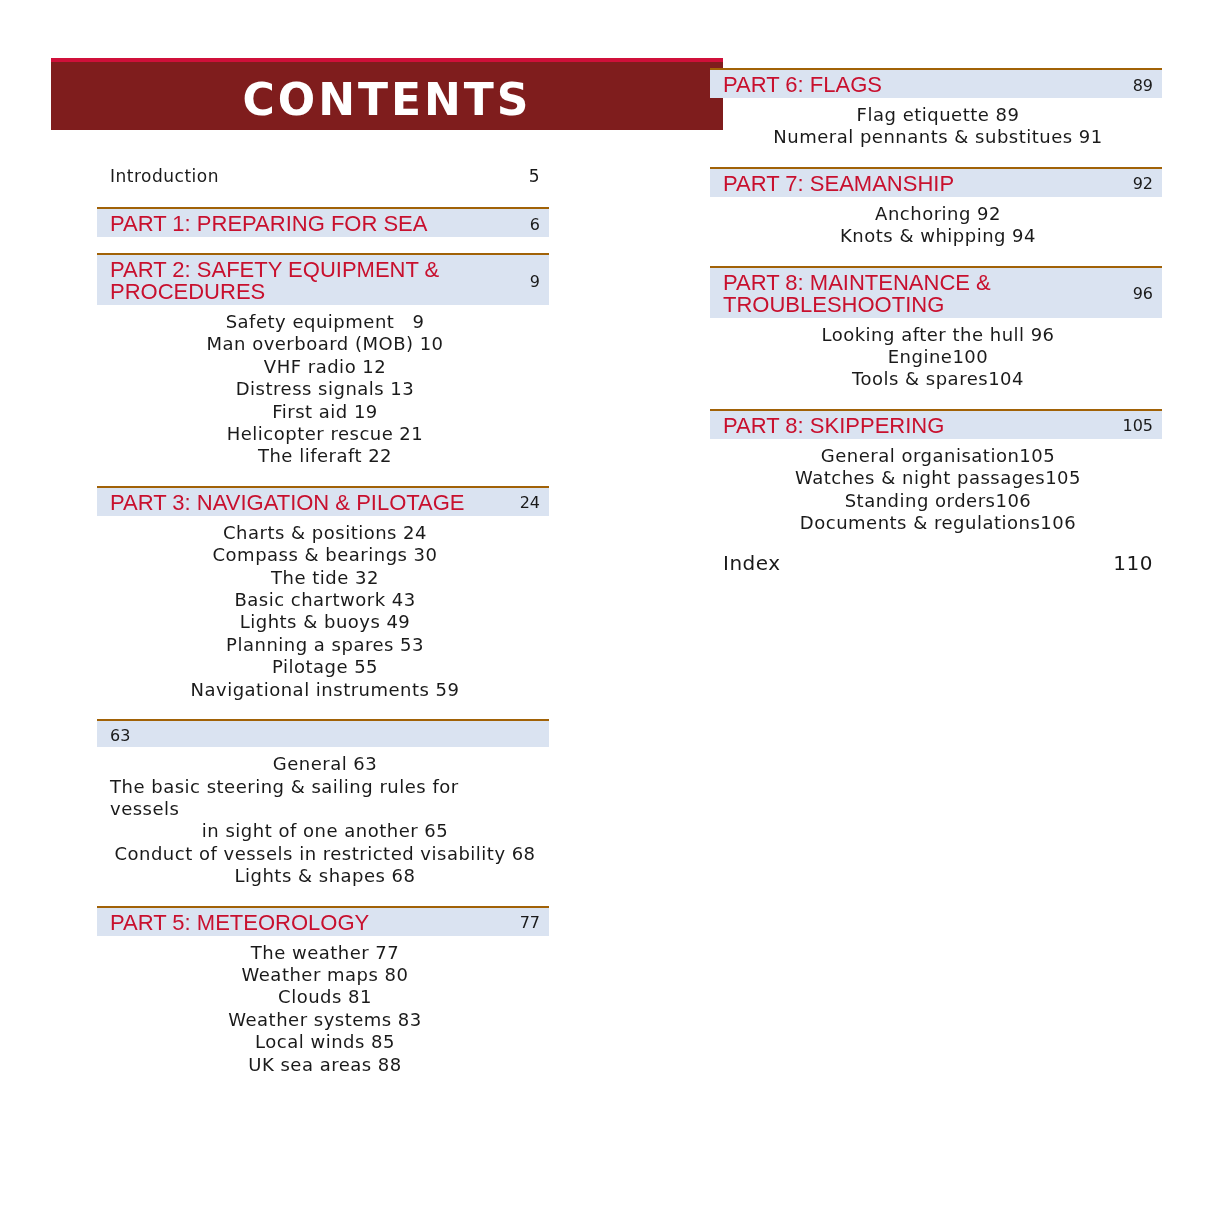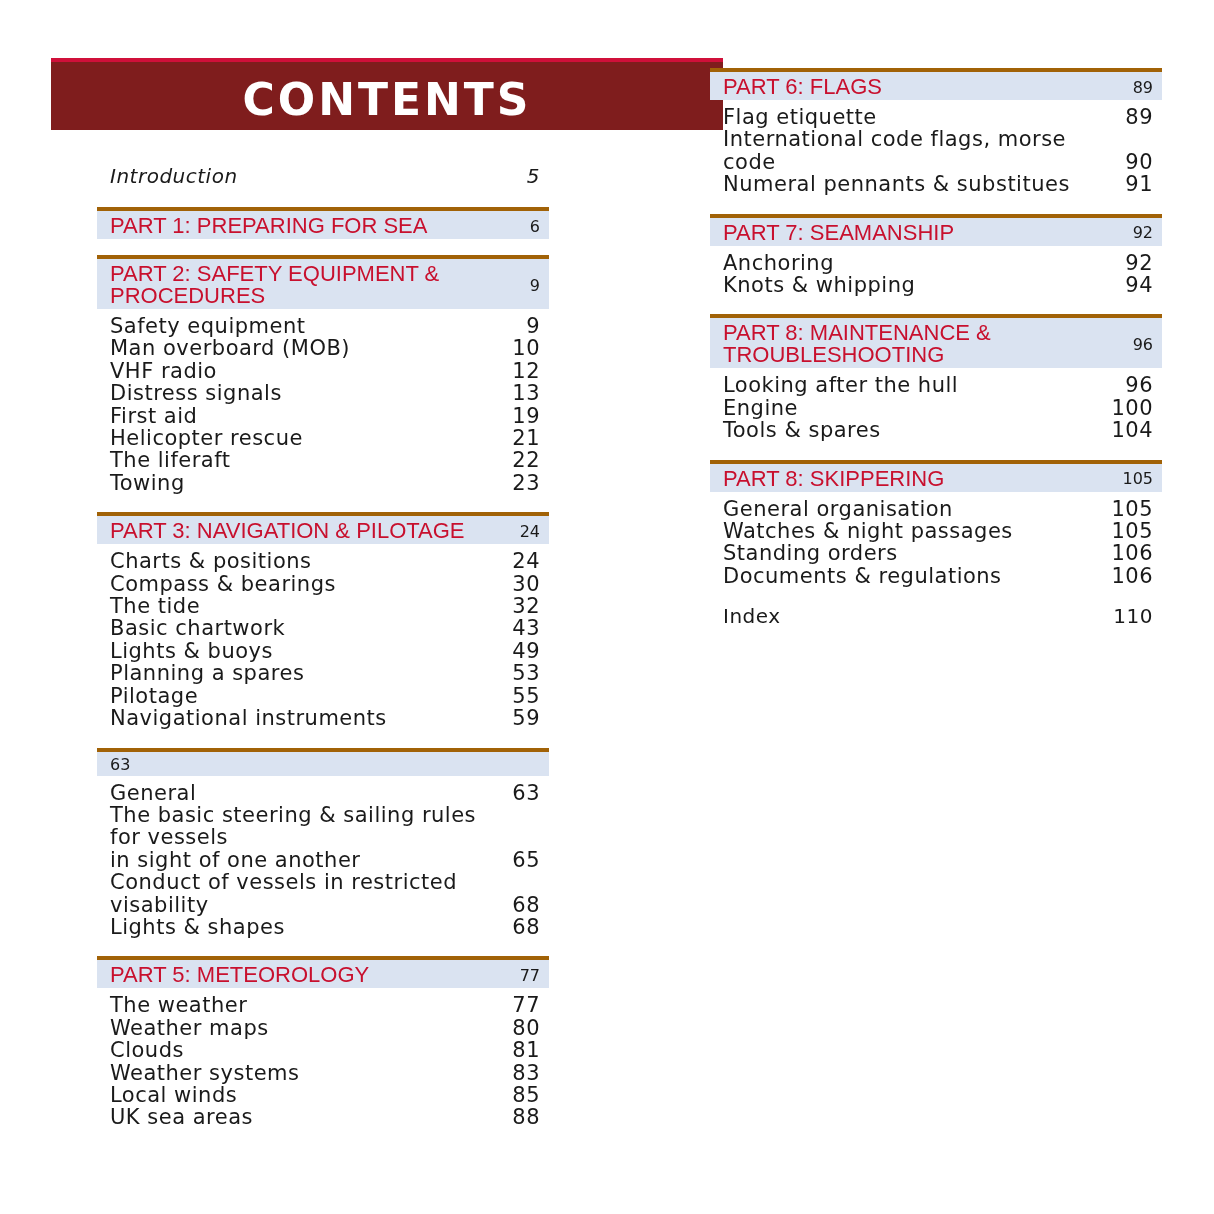--- a/index.html
+++ b/index.html
@@ -10,32 +10,32 @@
               background: #7f1d1d; border-top: 4px solid #d0103a; box-sizing: border-box; }
     .banner-title { position: absolute; left: 0; right: 0; top: 12px; text-align: center;
                     color: #ffffff; font-family: "DejaVu Sans", sans-serif; font-weight: bold;
                     font-size: 44px; letter-spacing: 3px; }
 
     .col { position: absolute; width: 452px; }
     .col-left { left: 97px; top: 165px; }
     .col-right { left: 710px; top: 68px; }
 
     .intro-row { display: flex; justify-content: space-between; padding: 0 9px 0 13px;
-                 font-size: 20px; line-height: 22px; height: 28px; margin-bottom: 14px; letter-spacing: 0.5px; font-style: italic;}
+                 font-size: 17px; line-height: 22px; height: 28px; margin-bottom: 14px; letter-spacing: 0.5px;}
 
     .part { margin-bottom: 10px; }
-    .part-head { background: #dae3f1; border-top: 4px solid #a16207; display: flex;
+    .part-head { background: #dae3f1; border-top: 2px solid #a16207; display: flex;
                  justify-content: space-between; align-items: center;
                  padding: 2px 9px 0 13px; min-height: 28px; box-sizing: border-box; }
     .part-title { color: #c8102e; font-family: "Liberation Sans", sans-serif; font-size: 22px;
                   line-height: 22px; padding: 2px 0 2px 0; max-width: 360px; }
     .part-page { font-size: 16px; color: #1a1a1a; }
     .entries { padding: 6px 9px 8px 13px; }
-    .entry { display: flex; justify-content: space-between; align-items: flex-end;
-             font-size: 21px; line-height: 22.4px; letter-spacing: 0.5px; }
+    .entry { display: flex; justify-content: center; align-items: flex-end;
+             font-size: 18px; line-height: 22.4px; letter-spacing: 0.5px; }
     .entry .pg { min-width: 30px; text-align: right; }
 
     .index-row { display: flex; justify-content: space-between; padding: 0 9px 0 13px;
                  font-size: 20px; line-height: 22px; margin-top: 10px; letter-spacing: 0.5px; }
   </style>
 </head>
 <body>
 
 <div class="banner">
   <div class="banner-title">CONTENTS</div>
@@ -80,24 +80,20 @@
             <span class="pg">19</span>
           </div>
           <div class="entry">
             <span>Helicopter rescue</span>
             <span class="pg">21</span>
           </div>
           <div class="entry">
             <span>The liferaft</span>
             <span class="pg">22</span>
           </div>
-          <div class="entry">
-            <span>Towing</span>
-            <span class="pg">23</span>
-          </div>
         </div>
       </div>
       <div class="part">
         <div class="part-head">
           <span class="part-title">PART 3: NAVIGATION &amp; PILOTAGE</span>
           <span class="part-page">24</span>
         </div>
         <div class="entries">
           <div class="entry">
             <span>Charts &amp; positions</span>
@@ -199,24 +195,20 @@
   <div id="right-parts">
       <div class="part">
         <div class="part-head">
           <span class="part-title">PART 6: FLAGS</span>
           <span class="part-page">89</span>
         </div>
         <div class="entries">
           <div class="entry">
             <span>Flag etiquette</span>
             <span class="pg">89</span>
-          </div>
-          <div class="entry">
-            <span>International code flags, morse code</span>
-            <span class="pg">90</span>
           </div>
           <div class="entry">
             <span>Numeral pennants &amp; substitues</span>
             <span class="pg">91</span>
           </div>
         </div>
       </div>
       <div class="part">
         <div class="part-head">
           <span class="part-title">PART 7: SEAMANSHIP</span>

